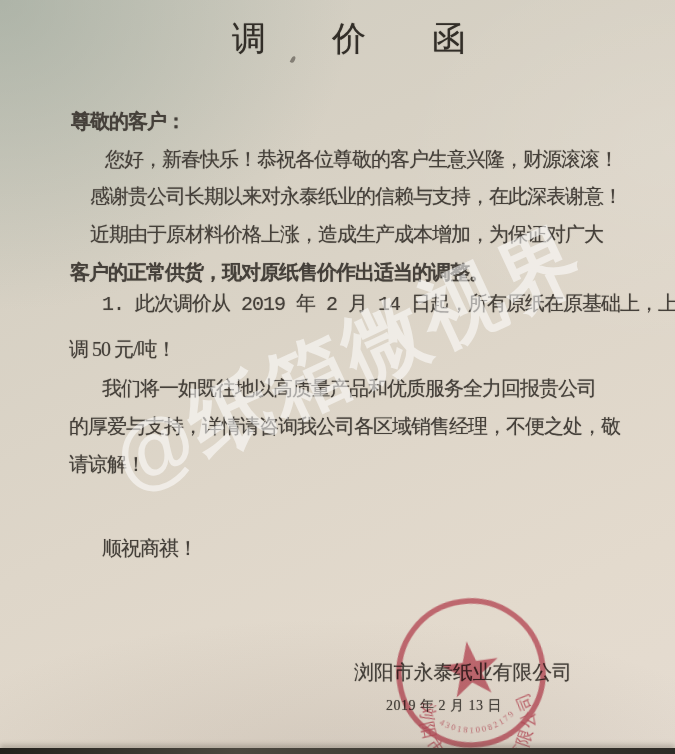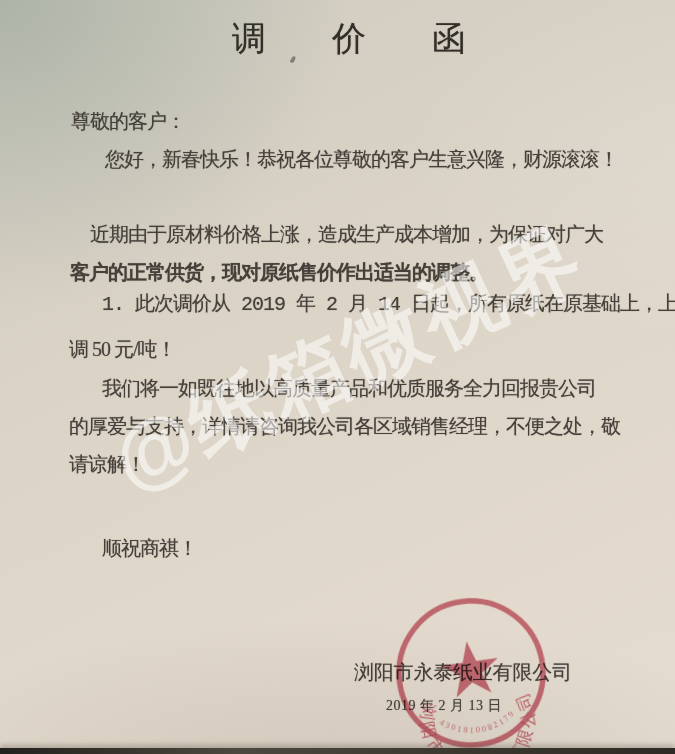--- a/index.html
+++ b/index.html
@@ -24,21 +24,21 @@
     position:absolute;left:291px;top:56px;width:4px;height:7px;
     background:rgba(70,64,56,.55);border-radius:50% 50% 50% 0;
     transform:rotate(25deg);
   }
   .bline{
     position:absolute;white-space:nowrap;
     font-size:20px;letter-spacing:-1px;
     color:#45403a;
     text-shadow:0 0 1px rgba(66,60,52,.55);
   }
-  .salutation{left:71px;top:108px;}
+  .salutation{left:71px;top:108px;font-weight:bold;}
   .l0{left:105px;top:146px;text-align:center;}
   .l1{left:90px;top:183px;}
   .l2{left:90px;top:221px;}
   .l3{left:70px;top:259px;font-weight:bold;}
   .l4{left:102px;top:290px;font-family:Liberation Mono, monospace;}
   .l5{left:69px;top:336px;}
   .l6{left:102px;top:375px;}
   .l7{left:69px;top:413px;}
   .l8{left:69px;top:451px;}
   .closing{left:102px;top:535px;text-align:center;}
@@ -71,20 +71,21 @@
 </head>
 <body>
 
 <div class="photo">
 
   <div class="title">调价函</div>
   <div class="speck"></div>
 
   <div class="bline salutation">尊敬的客户：</div>
   <div class="bline l0">您好，新春快乐！恭祝各位尊敬的客户生意兴隆，财源滚滚！</div>
+  <div class="bline l1">感谢贵公司长期以来对永泰纸业的信赖与支持，在此深表谢意！</div>
   <div class="bline l2">近期由于原材料价格上涨，造成生产成本增加，为保证对广大</div>
   <div class="bline l3">客户的正常供货，现对原纸售价作出适当的调整。</div>
   <div class="bline l4">1. 此次调价从 2019 年 2 月 14 日起，所有原纸在原基础上，上</div>
   <div class="bline l5">调 50 元/吨！</div>
   <div class="bline l7">的厚爱与支持，详情请咨询我公司各区域销售经理，不便之处，敬</div>
   <div class="bline l6">我们将一如既往地以高质量产品和优质服务全力回报贵公司</div>
   <div class="bline l8">请谅解！</div>
 
   <div class="bline closing">顺祝商祺！</div>
   <div class="bline signature">浏阳市永泰纸业有限公司</div>

